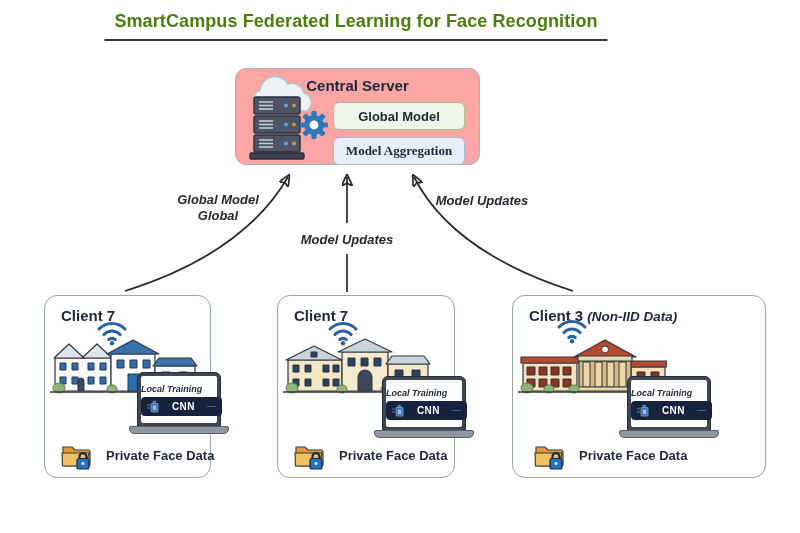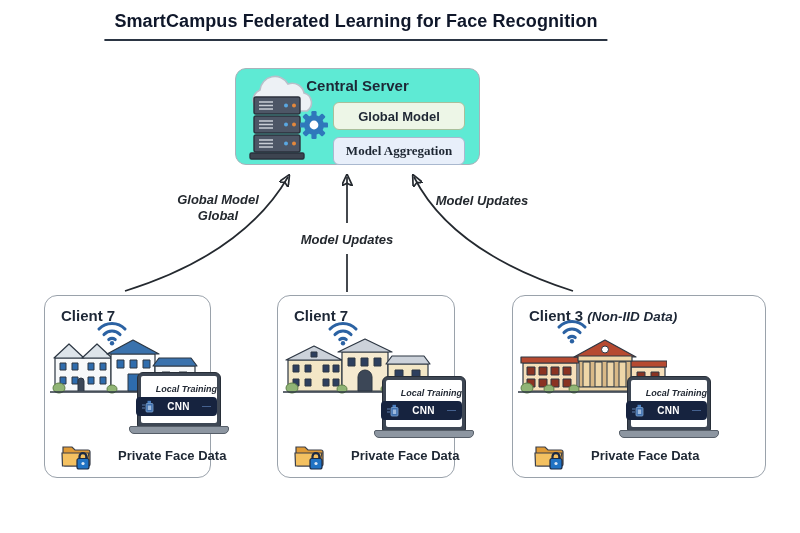--- a/index.html
+++ b/index.html
@@ -2,31 +2,31 @@
 <html><head>
 <meta charset="utf-8">
 <style>
   html,body{margin:0;padding:0;background:#fff;}
   .page{position:relative;width:800px;height:533px;background:#ffffff;overflow:hidden;
         font-family:"Liberation Sans", sans-serif;color:#1d2736;}
 
   
   .title{position:absolute;top:11px;left:356px;transform:translateX(-50%);
          white-space:nowrap;font-size:18px;font-weight:700;letter-spacing:.1px;
-         color:#0f172a;padding:0 10px 7px;border-bottom:2px solid #2b3543;}
+         color:#4d7c0f;padding:0 10px 7px;border-bottom:2px solid #2b3543;}
 
   
   .arrows{position:absolute;left:0;top:0;}
   .arrows path{stroke:#24292f;stroke-width:1.7;fill:none;}
   .arrow-label{position:absolute;transform:translateX(-50%);text-align:center;
                font-size:13px;font-style:italic;font-weight:600;color:#24292f;line-height:1.25;}
 
   
   .server-box{position:absolute;left:235px;top:68px;width:245px;height:97px;
-              background:#5eead4;border:1.5px solid #aab2ba;border-radius:11px;box-sizing:border-box;}
+              background:#fca5a5;border:1.5px solid #aab2ba;border-radius:11px;box-sizing:border-box;}
   .server-title{position:absolute;top:8px;left:0;width:100%;text-align:center;
                 font-size:15px;font-weight:700;color:#1d2736;}
   .server-icon{position:absolute;left:12px;top:4px;}
   .srv-btn{position:absolute;left:97px;width:132px;height:28px;border-radius:6px;
            display:flex;align-items:center;justify-content:center;
            font-size:13px;font-weight:600;color:#1e2733;box-sizing:border-box;}
   .srv-btn.gm{top:33px;background:#edf6e7;border:1px solid #a9bf9b;}
   .srv-btn.ma{top:68px;background:#e8effa;border:1px solid #a9b8cf;font-family:Liberation Serif, serif;}
 
   
@@ -39,31 +39,31 @@
                 color:#1d2736;white-space:nowrap;}
   .client-title .suffix{font-size:13.5px;font-style:italic;font-weight:600;margin-left:4px;}
   .wifi{position:absolute;}
   .building{position:absolute;left:4px;top:38px;}
 
   
   .laptop{position:absolute;width:100px;z-index:3;}
   .lap-screen{margin:0 auto;width:84px;height:55px;background:#3e4754;border:1px solid #272e38;
               border-radius:6px 6px 2px 2px;padding:3px;box-sizing:border-box;}
   .lap-inner{background:#fff;border-radius:2px;width:100%;height:100%;display:flex;
-             flex-direction:column;align-items:flex-end;justify-content:center;gap:3px;}
+             flex-direction:column;align-items:flex-start;justify-content:center;gap:3px;}
   .lt-label{font-size:9px;font-style:italic;font-weight:700;color:#232a35;white-space:nowrap;}
   .cnn-pill{display:flex;align-items:center;gap:12px;background:#16233f;border-radius:4px;
             padding:3px 6px;}
   .cnn-text{color:#ffffff;font-size:10px;font-weight:700;letter-spacing:.4px;}
   .cnn-dash{width:9px;height:1px;background:#45618f;}
   .lap-base{width:100px;height:8px;background:#8d96a1;border:1px solid #565e68;
             border-radius:2px 2px 5px 5px;margin-top:-1px;box-sizing:border-box;}
 
   
-  .data-row{position:absolute;left:15px;top:142px;display:flex;align-items:center;gap:25px;height:34px;}
+  .data-row{position:absolute;left:15px;top:142px;display:flex;align-items:center;gap:13px;height:34px;}
   .data-label{font-size:13px;font-weight:600;color:#1e2733;white-space:nowrap;}
 </style>
 </head>
 <body>
 
 <div class="page">
 
   <div class="title">SmartCampus Federated Learning for Face Recognition</div>
 
   <svg class="arrows" width="800" height="533" viewBox="0 0 800 533">

